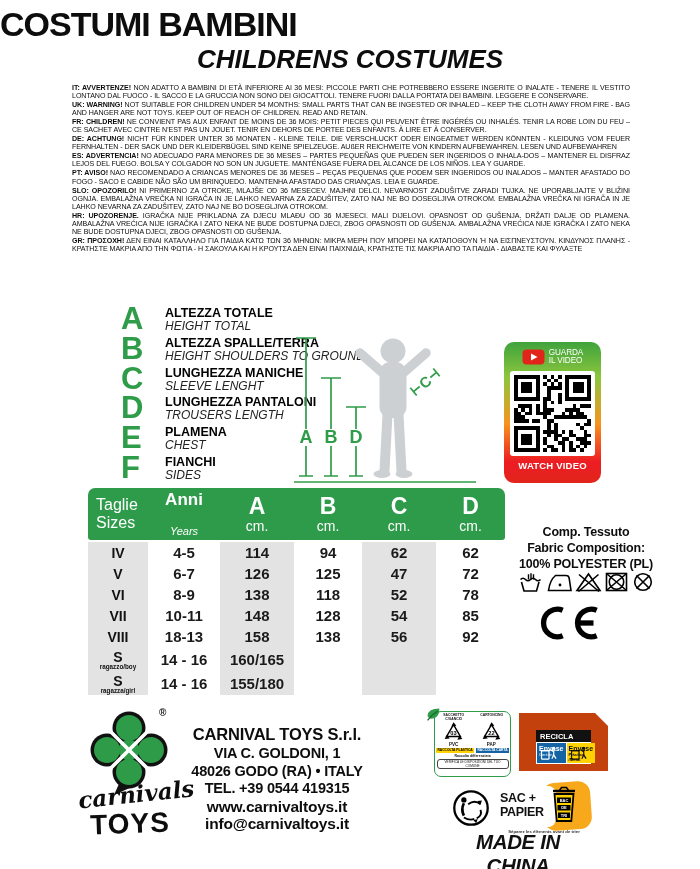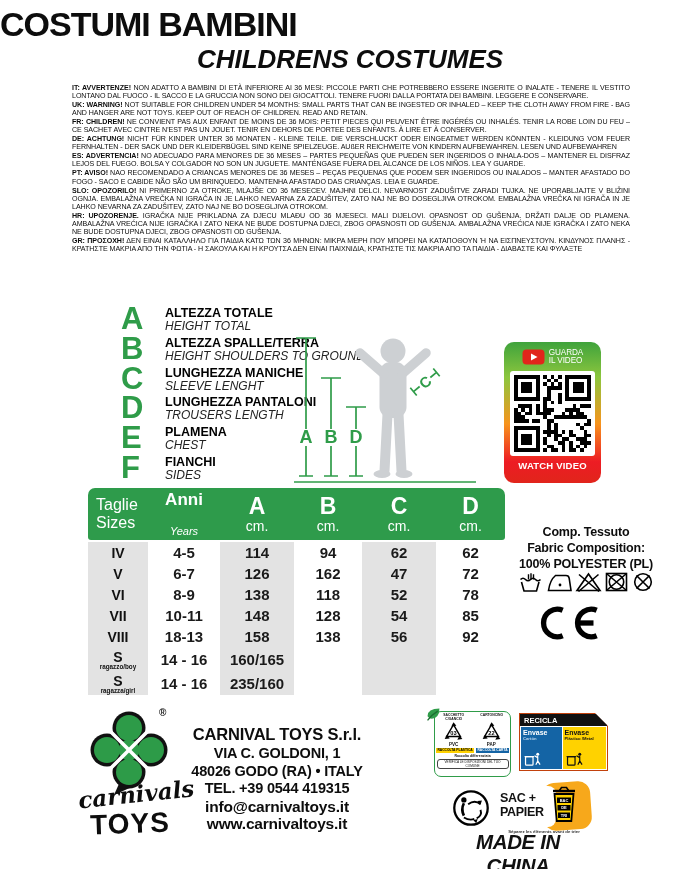--- a/index.html
+++ b/index.html
@@ -79,21 +79,21 @@
   .sort-bars{display:flex;justify-content:space-around;margin-top:1px;}
   .sort-bar{font-size:3.3px;font-weight:700;padding:0.6px 1.5px;}
   .bar-yellow{background:#FFD200;color:#000;}
   .bar-blue{background:#1464A5;color:#fff;}
   .sort-note1{font-size:3.5px;font-weight:700;text-align:center;margin-top:1px;}
   .sort-note2{font-size:3.2px;border:0.6px solid #444;border-radius:3px;padding:0.4px 2px;
               margin:1px auto 0;width:max-content;max-width:66px;text-align:center;}
   
   .recicla{position:absolute;left:519px;top:713px;width:89px;height:58px;background:#c2410c;
            clip-path:polygon(0 0,calc(100% - 13px) 0,100% 13px,100% 100%,0 100%);
-           box-sizing:border-box;padding:1px;}
+           box-sizing:border-box;padding:17px;}
   .rec-in{background:#fff;height:100%;display:flex;flex-direction:column;box-sizing:border-box;}
   .rec-head{background:#111;color:#fff;font-size:7.5px;font-weight:700;padding:1.5px 0 1.5px 4px;}
   .rec-panels{flex:1;display:flex;gap:1px;padding:1px;background:#fff;}
   .rec-blue{flex:1;background:#1464A5;color:#fff;padding:1.5px 2px;position:relative;}
   .rec-yellow{flex:1.08;background:#FFD200;color:#111;padding:1.5px 2px;position:relative;}
   .rec-l1{font-size:7px;font-weight:800;line-height:7px;}
   .rec-l2{font-size:4.2px;font-weight:700;line-height:5px;}
   .rec-blue .rec-l2{color:#BCD7F0;}
   .rec-bin{position:absolute;left:3px;bottom:2px;}
   
@@ -389,21 +389,21 @@
         <div class="cell yr">4-5</div>
         <div class="cell g num">114</div>
         <div class="cell num">94</div>
         <div class="cell g num">62</div>
         <div class="cell num">62</div>
       </div>
       <div class="str" style="height:21px">
         <div class="cell g sz">V</div>
         <div class="cell yr">6-7</div>
         <div class="cell g num">126</div>
-        <div class="cell num">162</div>
+        <div class="cell num">125</div>
         <div class="cell g num">47</div>
         <div class="cell num">72</div>
       </div>
       <div class="str" style="height:21px">
         <div class="cell g sz">VI</div>
         <div class="cell yr">8-9</div>
         <div class="cell g num">138</div>
         <div class="cell num">118</div>
         <div class="cell g num">52</div>
         <div class="cell num">78</div>
@@ -434,21 +434,21 @@
         <div class="cell num"></div>
         <div class="cell g num"></div>
         <div class="cell num"></div>
       </div>
       <div class="str" style="height:24px">
         <div class="cell g sz">
           <div>S</div>
           <div class="s-sub">ragazza/girl</div>
         </div>
         <div class="cell yr">14 - 16</div>
-        <div class="cell g num">235/160</div>
+        <div class="cell g num">155/180</div>
         <div class="cell num"></div>
         <div class="cell g num"></div>
         <div class="cell num"></div>
       </div>
     </div>
   </div>
 
   <div class="comp">
     <div>Comp. Tessuto</div>
     <div>Fabric Composition:</div>
@@ -509,22 +509,22 @@
   </svg>
   <div class="reg">®</div>
   <div class="logo-script">carnivals</div>
   <div class="logo-toys">TOYS</div>
 
   <div class="company">
     <div class="c-name">CARNIVAL TOYS S.r.l.</div>
     <div class="c-line">VIA C. GOLDONI, 1</div>
     <div class="c-line">48026 GODO (RA) • ITALY</div>
     <div class="c-line">TEL. +39 0544 419315</div>
+    <div class="c-strong">www.carnivaltoys.it</div>
     <div class="c-strong">info@carnivaltoys.it</div>
-    <div class="c-strong">www.carnivaltoys.it</div>
   </div>
 
   <div class="sortbox">
     <svg class="leaf" width="17" height="17" viewBox="0 0 20 20">
       <path d="M3 12 Q3 3 17 3 Q17 14 8 15 Q5 15 3 12 Z" fill="#2F9C49"></path>
       <path d="M3 17 Q8 10 15 6" stroke="#1C6E31" fill="none" stroke-width="1.5"></path>
     </svg>
     <div class="sort-cols">
       <div class="sort-col">
         <div class="sort-name">SACCHETTO C/GANCIO</div>

